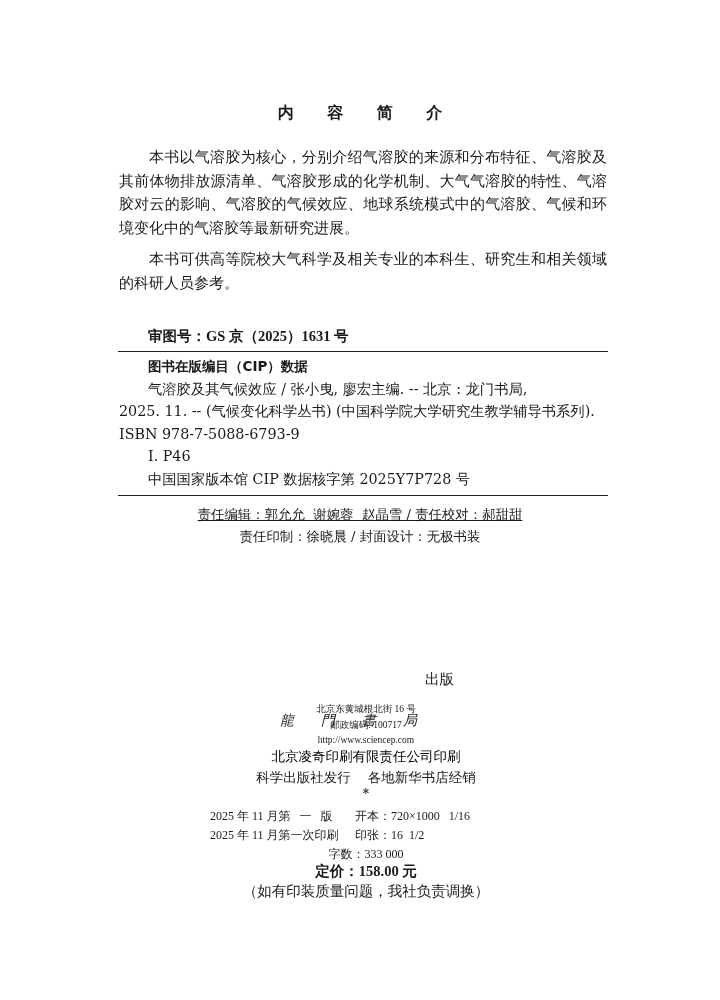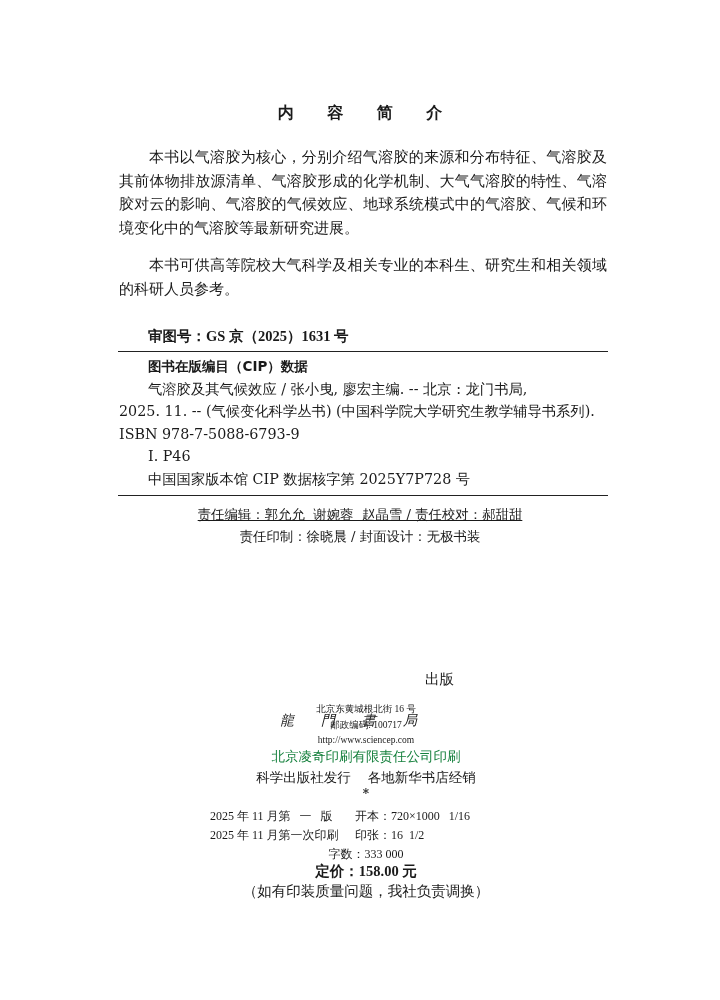--- a/index.html
+++ b/index.html
@@ -12,21 +12,21 @@
   .title {
     left: 0; width: 720px; top: 103px; text-align: center;
     font-family: "DejaVu Sans", sans-serif; font-weight: bold;
     font-size: 16px; letter-spacing: 14px; text-indent: 14px;
   }
   .para {
     left: 119px; width: 488px; font-size: 15px; line-height: 23.5px;
     text-align: justify; text-justify: inter-character;
   }
   .para p { margin: 0; text-indent: 30px; }
-  .para p + p { margin-top: 14px; }
+  .para p + p { margin-top: 8px; }
   .review {
     left: 148px; top: 327px; font-size: 14.5px; font-weight: bold;
     font-family: "Liberation Serif", "DejaVu Serif", serif;
   }
   .rule { left: 118px; width: 490px; height: 0; border-top: 1.6px solid #222; }
   .cip { left: 119px; width: 490px; font-size: 14.3px; line-height: 22.5px; }
   .cip .hd { padding-left: 29px; font-weight: bold; font-family: "DejaVu Sans", sans-serif; font-size: 13.5px; }
   .cip .ln { white-space: nowrap; }
   .cip .ind { padding-left: 29px; }
   .credits {
@@ -38,21 +38,21 @@
     font-family: "DejaVu Serif", serif; font-weight: bold; font-size: 16px;
     letter-spacing: 14px; position: absolute; left: 36px; top: 0px; white-space: nowrap; font-style: italic;
   }
   .pub-name2 {
     font-family: "DejaVu Serif", serif; font-size: 14px;
     letter-spacing: 27px; position: absolute; left: 40px; top: 24px; white-space: nowrap; font-style: italic; margin-top: 28px;
   }
   .pub-suffix { position: absolute; left: 185px; top: 10px; font-size: 14.5px; }
   .center-line { left: 12px; width: 708px; text-align: center; white-space: nowrap; }
   .small { font-size: 9.5px; font-family: "Liberation Serif", serif; }
-  .printer { font-size: 13.5px; color: #15803d; font-family: "DejaVu Sans", sans-serif; }
+  .printer { font-size: 13.5px; color: #000000; font-family: "DejaVu Sans", sans-serif; }
   .dist { font-size: 13.5px; font-family: "DejaVu Sans", sans-serif; }
   .spec { left: 210px; font-size: 12px; white-space: nowrap; font-family: "Liberation Serif", "DejaVu Serif", serif; }
   .spec span { display: inline-block; }
   .price { font-size: 14.5px; font-weight: bold; font-family: "Liberation Serif", "DejaVu Serif", serif; }
   .note { font-size: 14.5px; font-family: "DejaVu Sans", sans-serif; }
 </style>
 </head>
 <body>
 
 <div class="abs title">内  容  简  介</div>

